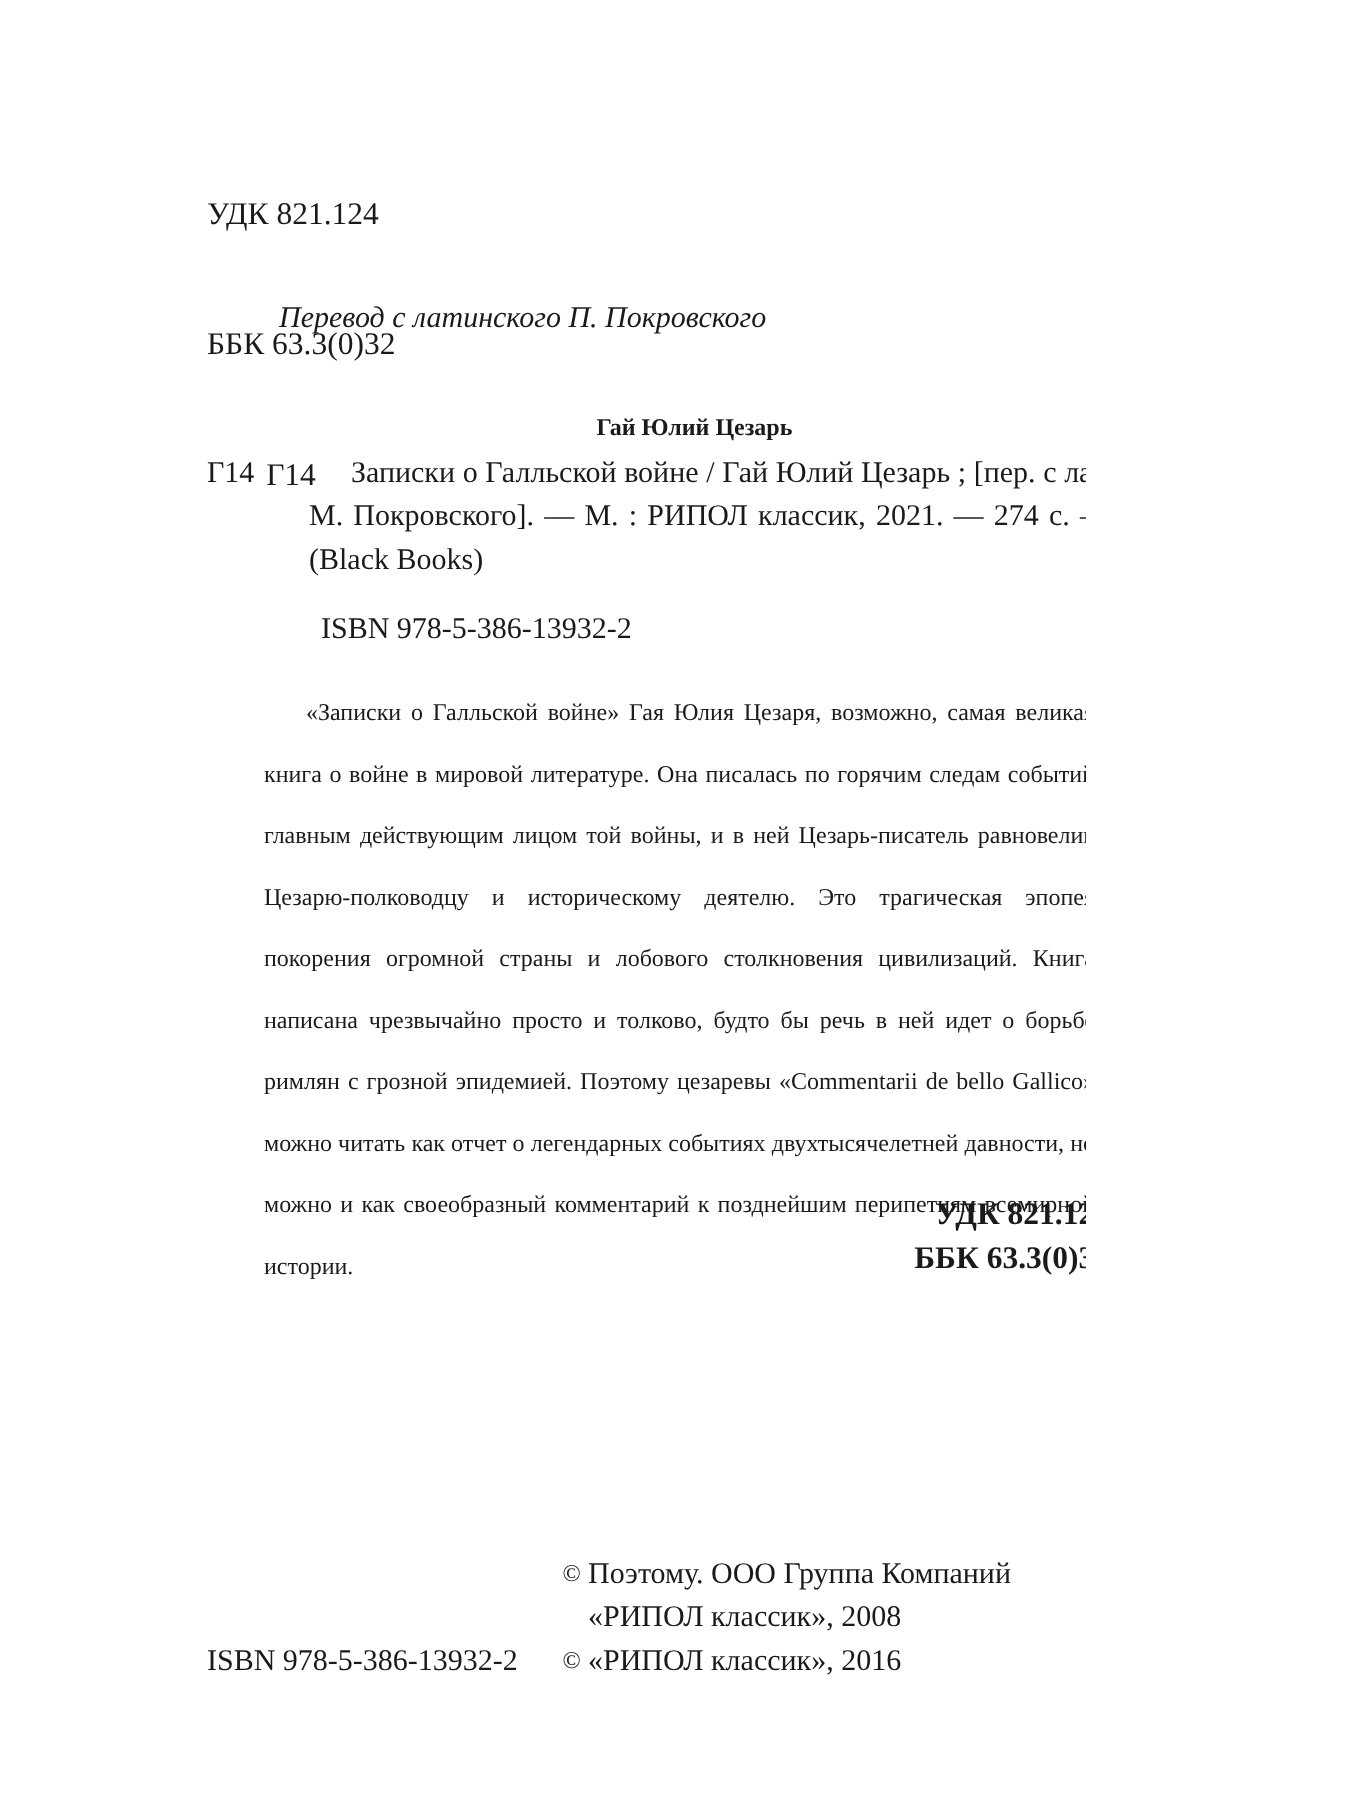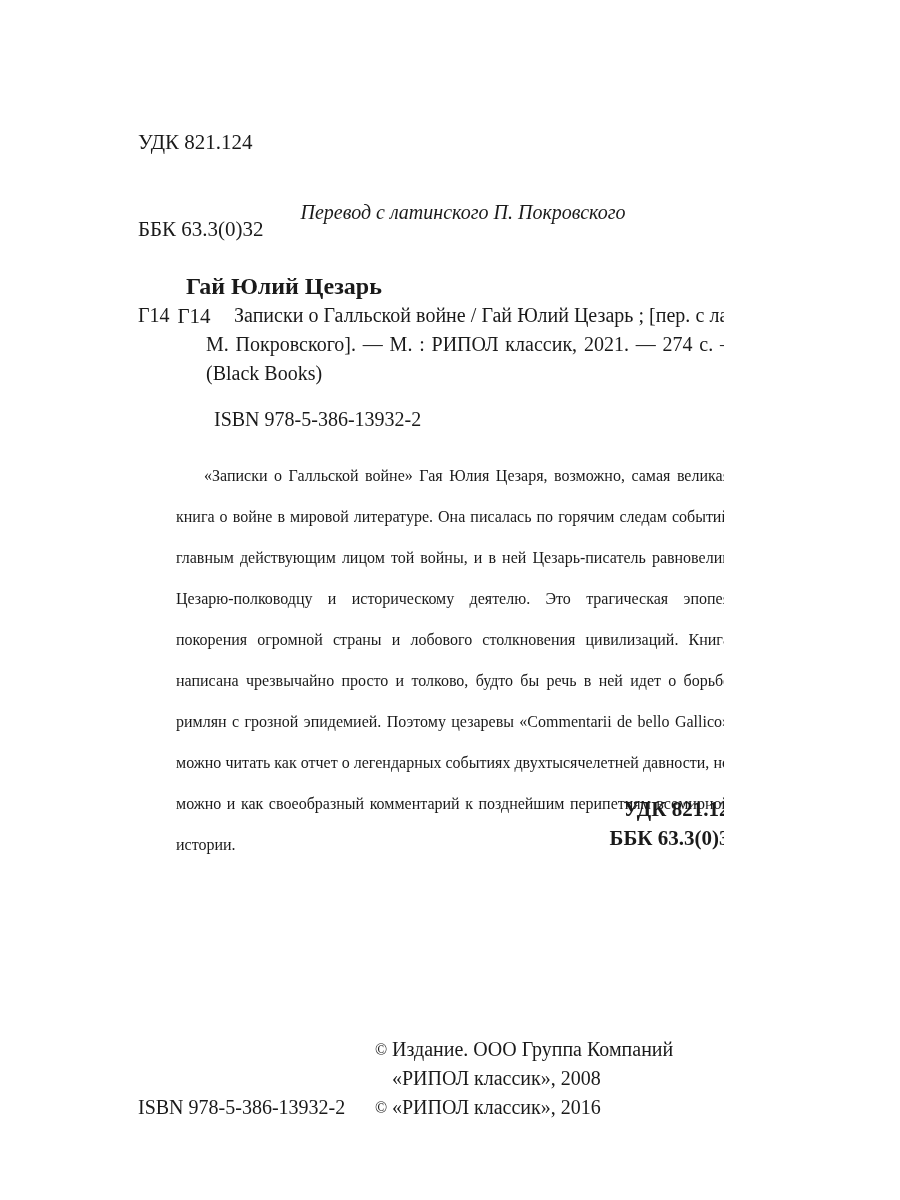--- a/index.html
+++ b/index.html
@@ -40,40 +40,40 @@
     text-align: center;
     width: 112px;
   }
 
   
   .translator {
     position: absolute;
     left: 186px;
     top: 198px;
     width: 554px;
-    text-align: center;
     font-style: italic;
     font-size: 20px;
     line-height: 28px;
   }
 
   
   .biblio {
     position: absolute;
     left: 138px;
     top: 272px;
     width: 602px;
     font-size: 20px;
     line-height: 29px;
   }
   .biblio-author {
     margin-left: 48px;
     font-weight: bold;
-    font-size: 24px;
+    font-size: 16px;
     line-height: 28px;
+    text-align: center;
   }
   .biblio-body {
     position: relative;
     margin-top: 1px;
   }
   .biblio-sign {
     position: absolute;
     left: 0;
     top: 0;
     width: 48px;
@@ -181,21 +181,21 @@
   <div class="annotation">«Записки о Галльской войне» Гая Юлия Цезаря, возможно, самая великая книга о войне в мировой литературе. Она писалась по горячим следам событий главным действующим лицом той войны, и в ней Цезарь-писатель равновелик Цезарю-полководцу и историческому деятелю. Это трагическая эпопея покорения огромной страны и лобового столкновения цивилизаций. Книга написана чрезвычайно просто и толково, будто бы речь в ней идет о борьбе римлян с грозной эпидемией. Поэтому цезаревы «Commentarii de bello Gallico» можно читать как отчет о легендарных событиях двухтысячелетней давности, но можно и как своеобразный комментарий к позднейшим перипетиям всемирной истории.</div>
 
   <div class="classification-repeat">
     <span class="line">УДК 821.124</span>
     <span class="line">ББК 63.3(0)32</span>
   </div>
 
   <div class="copyright">
     <div class="copyright-entry">
       <span class="copyright-mark">©</span>
-      <span class="copyright-line">Издание. ООО Группа Компаний</span>
+      <span class="copyright-line">Поэтому. ООО Группа Компаний</span>
       <span class="copyright-line">«РИПОЛ классик», 2008</span>
     </div>
     <div class="copyright-entry">
       <span class="copyright-mark">©</span>
       <span class="copyright-line">«РИПОЛ классик», 2016</span>
     </div>
   </div>
 
   <div class="isbn-footer">ISBN 978-5-386-13932-2</div>
 

